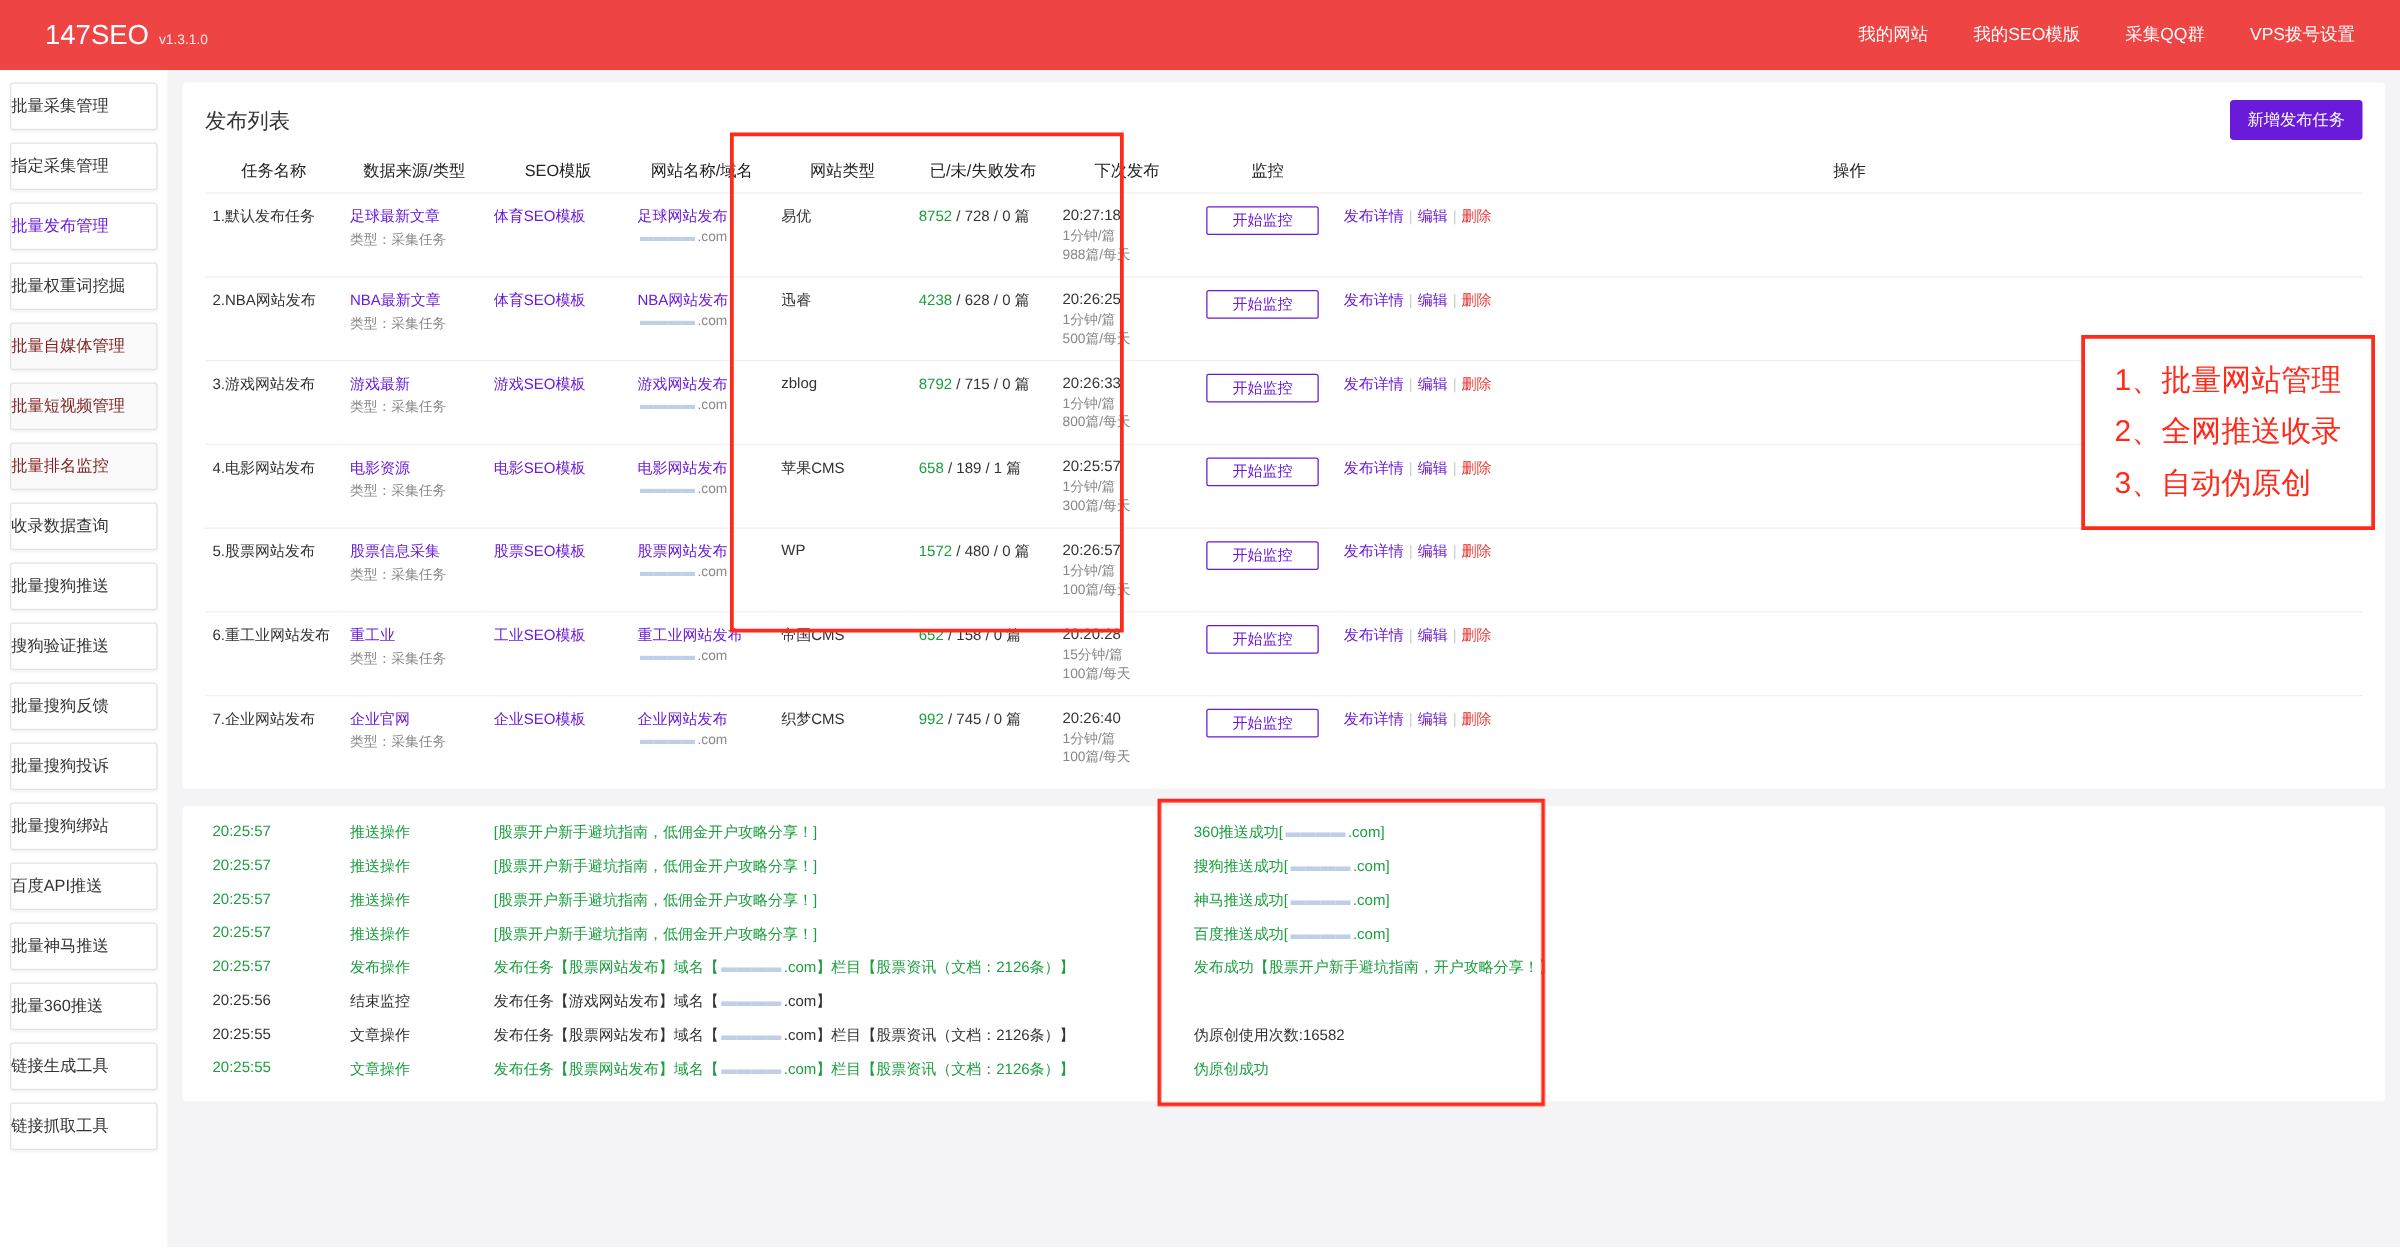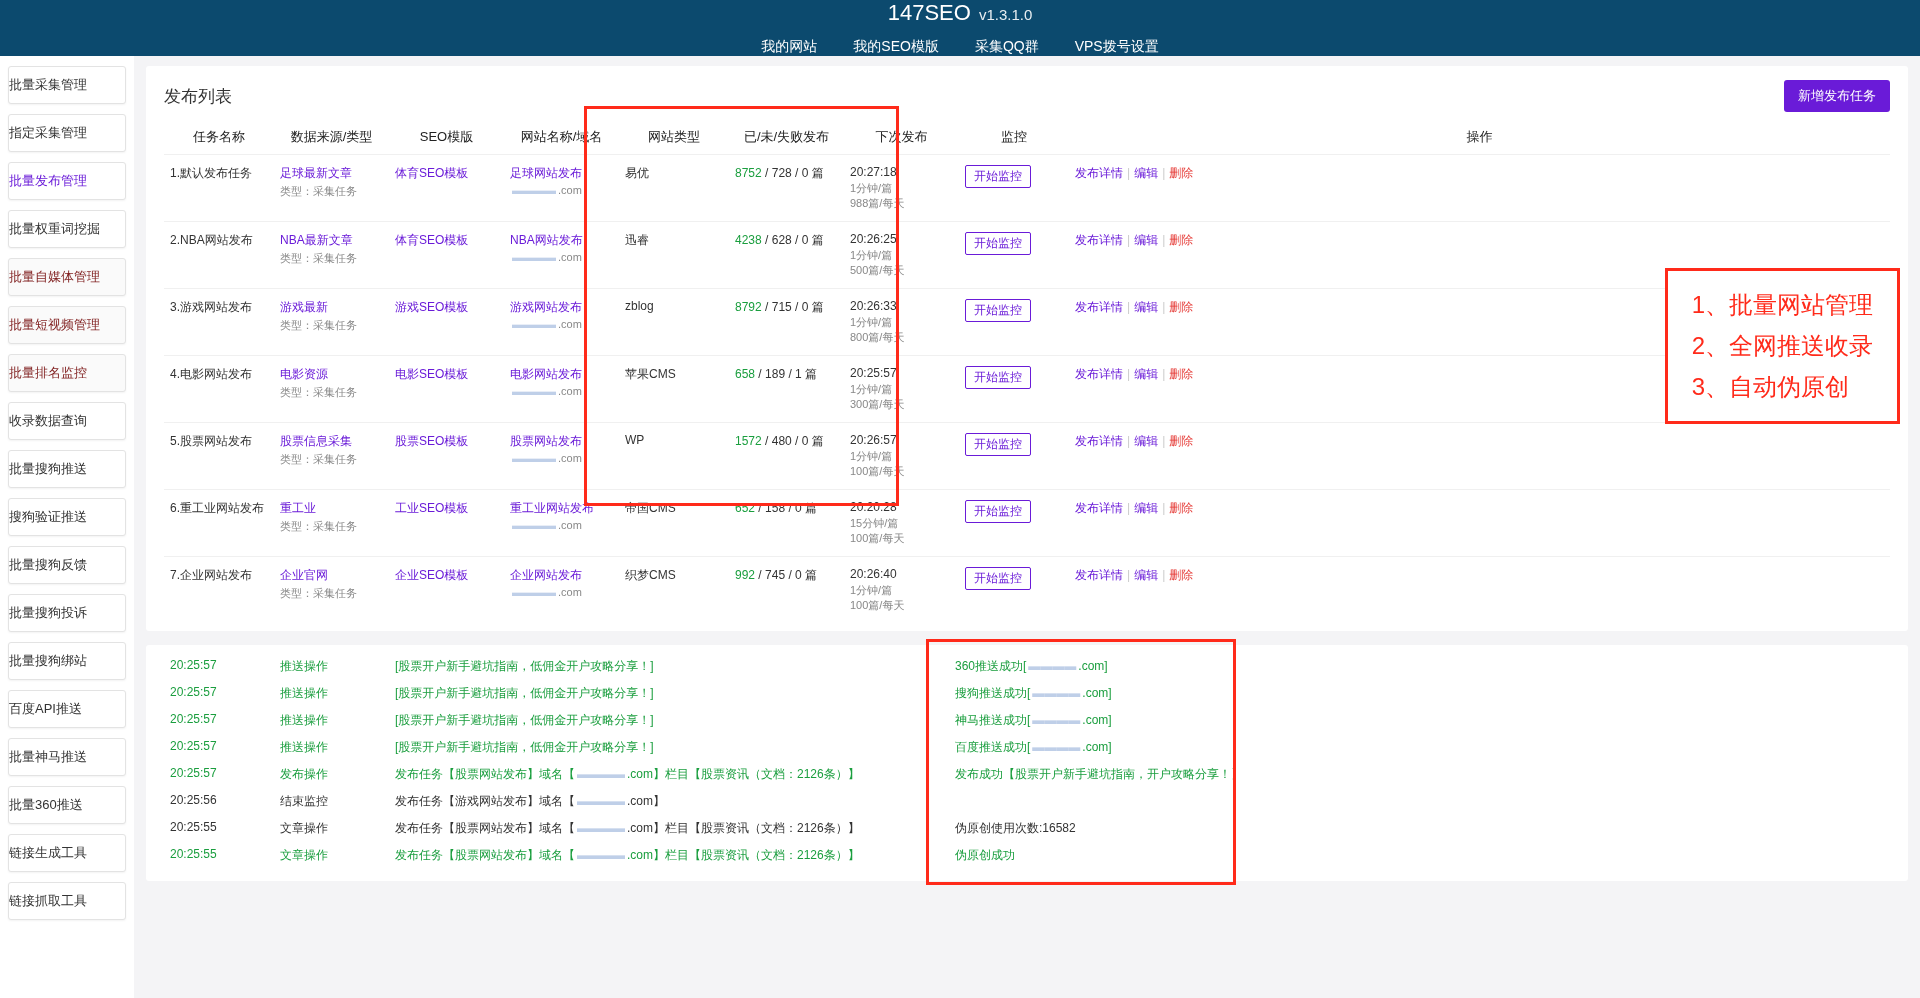--- a/index.html
+++ b/index.html
@@ -1,21 +1,21 @@
 <!DOCTYPE html>
 <html><head>
 <meta charset="utf-8">
 <style>
 * { margin: 0; padding: 0; box-sizing: border-box; }
 body { font-family: "Microsoft YaHei", Arial, sans-serif; font-size: 13px; background: #fff; color: #333; }
 
-.header { background: #0c4a6e; color: #fff; height: 56px; display: flex; align-items: center; padding: 0 36px; justify-content: space-between; flex-direction: column; }
+.header { background: #ef4444; color: #fff; height: 56px; display: flex; align-items: center; padding: 0 36px; justify-content: space-between; }
 .brand { display: flex; align-items: baseline; gap: 8px; }
 .brand-title { font-size: 22px; font-weight: 500; }
-.brand-ver { font-size: 15px; opacity: .9; }
+.brand-ver { font-size: 11px; opacity: .9; }
 .topnav { display: flex; gap: 36px; font-size: 14px; }
 .topnav a { color: #fff; text-decoration: none; cursor: pointer; }
 
 .layout { display: flex; height: calc(100vh - 56px); }
 .sidebar { width: 134px; background: #fff; padding: 10px 8px; overflow-y: auto; }
 .side-item { display: block; width: 100%; border: 1px solid #e3e3e3; background: #fff; color: #333; font-size: 13px; padding: 9px 0; text-align: left; margin-bottom: 10px; border-radius: 3px; cursor: pointer; box-shadow: 0 1px 2px rgba(0,0,0,.05); }
 .side-item.active { color: #6a1bd8; }
 .side-item.disabled { color: #7f1d1d; background: #fafafa; cursor: default; }
 
 .main { flex: 1; background: #f4f4f6; padding: 10px 12px; overflow: auto; position: relative; }
@@ -24,21 +24,21 @@
 .panel-head { display: flex; justify-content: space-between; align-items: center; margin-bottom: 8px; }
 .panel-title { font-size: 17px; font-weight: 500; }
 .btn-primary { background: #6a1bd8; color: #fff; border: none; padding: 7px 14px; border-radius: 3px; font-size: 13px; cursor: pointer; }
 
 table { width: 100%; border-collapse: collapse; table-layout: fixed; }
 th { text-align: center; font-weight: 500; font-size: 13px; padding: 8px 6px; color: #222; margin-left: 44px; }
 td { padding: 10px 6px; vertical-align: top; font-size: 12px; border-top: 1px solid #f0f0f0; }
 .link { color: #6a1bd8; cursor: pointer; }
 .sub { color: #888; font-size: 11px; margin-top: 2px; }
 .stat-g { color: #1a9e3e; font-weight: 500; }
-.btn-outline { border: 1px solid #6a1bd8; color: #6a1bd8; background: #fff; padding: 2px 8px; font-size: 12px; border-radius: 2px; cursor: pointer; }
+.btn-outline { border: 1px solid #6a1bd8; color: #6a1bd8; background: #fff; padding: 2px 20px; font-size: 12px; border-radius: 2px; cursor: pointer; }
 .op-link { color: #6a1bd8; cursor: pointer; font-size: 12px; }
 .op-del { color: #e53935; cursor: pointer; font-size: 12px; }
 .op-sep { color: #ccc; margin: 0 4px; }
 
 .redbox { position: absolute; border: 3px solid #ff2a1a; pointer-events: none; }
 .redbox-1 { top: 40px; left: 438px; width: 315px; height: 400px; }
 .annot { position: absolute; border: 3px solid #ff2a1a; color: #ff2a1a; font-size: 24px; line-height: 1.7; padding: 14px 24px; top: 212px; right: 20px; background: #fff; }
 
 .log-table th, .log-table td { border-top: none; }
 .log-row td { padding: 5px 6px; font-size: 12px; }

